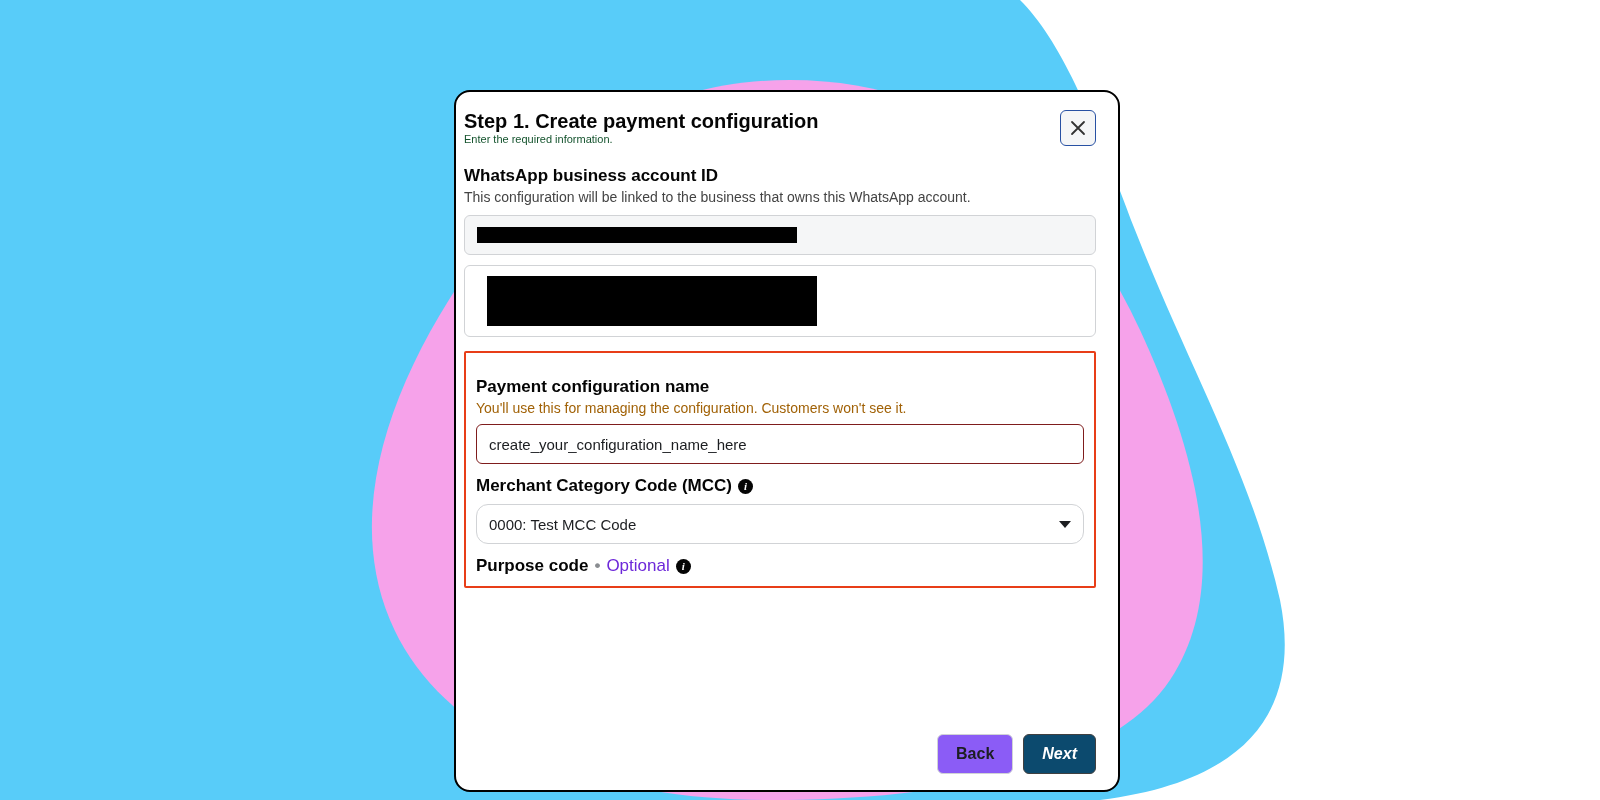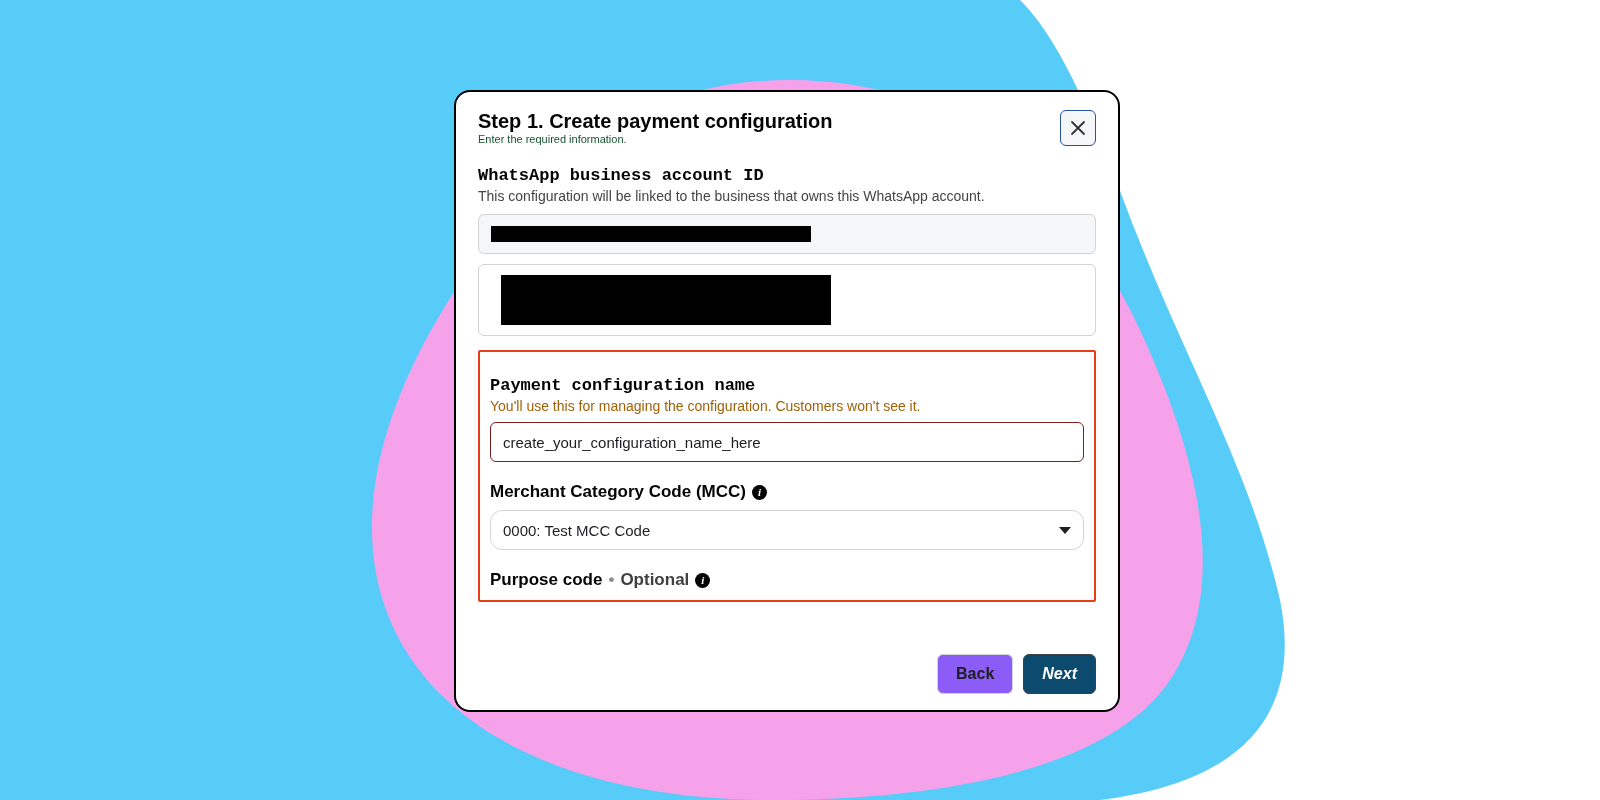--- a/index.html
+++ b/index.html
@@ -18,25 +18,25 @@
   .bg-pink {
     position: absolute;
     inset: 0;
     pointer-events: none;
   }
   .dialog {
     position: absolute;
     left: 454px;
     top: 90px;
     width: 666px;
-    height: 622px;
+    height: 702px;
     background: #fff;
     border: 2px solid #000;
     border-radius: 16px;
-    padding: 18px 22px 16px 22px;
+    padding: 18px 22px 16px 8px;
     display: flex;
     flex-direction: column;
   }
   .dialog-header {
     display: flex;
     align-items: flex-start;
     justify-content: space-between;
   }
   .dialog-title { font-size: 20px; font-weight: 700; color: #050505; }
   .dialog-subtitle { font-size: 11px; color: #14532d; margin-top: 0; }
@@ -44,21 +44,21 @@
     width: 36px; height: 36px;
     background: #f5f6f7;
     border: 1.5px solid #2851a3;
     border-radius: 6px;
     display: flex; align-items: center; justify-content: center;
     cursor: pointer;
     flex-shrink: 0;
   }
   .close-btn svg { width: 16px; height: 16px; }
   .section { margin-top: 20px; }
-  .section-label { font-size: 17px; font-weight: 700; color: #050505; font-family: Liberation Mono, monospace; }
+  .section-label { font-size: 17px; font-weight: 700; color: #050505; }
   .section-desc { font-size: 14px; color: #444; margin-top: 3px; }
   .readonly-box {
     margin-top: 10px;
     border: 1px solid #d1d3d6;
     border-radius: 6px;
     background: #f5f6f7;
     height: 40px;
     display: flex;
     align-items: center;
     padding: 0 12px;
@@ -75,23 +75,23 @@
     padding: 0 22px;
   }
   .redact-bar-2 { width: 330px; height: 50px; background: #000; }
   .highlight-region {
     margin-top: 14px;
     border: 2px solid #e83e18;
     border-radius: 2px;
     padding: 12px 10px 10px 10px;
   }
   .field-block { margin-top: 12px; }
-  .field-block + .field-block { margin-top: 20px; }
+  .field-block + .field-block { margin-top: 12px; }
   .field-label-row { display: flex; align-items: center; gap: 6px; font-size: 17px; font-weight: 700; color: #050505; }
-  .optional-tag { font-weight: 700; color: #404040; }
+  .optional-tag { font-weight: 400; color: #6d28d9; }
   .dot-sep { color: #8a8d91; font-weight: 600; }
   .info-ic {
     width: 15px; height: 15px; border-radius: 50%;
     background: #050505; color: #fff;
     display: inline-flex; align-items: center; justify-content: center;
     font-family: Georgia, serif; font-style: italic; font-weight: 700;
     font-size: 11px; line-height: 1;
   }
   .field-desc { font-size: 14px; color: #a16207; margin-top: 3px; }
   .text-input {

